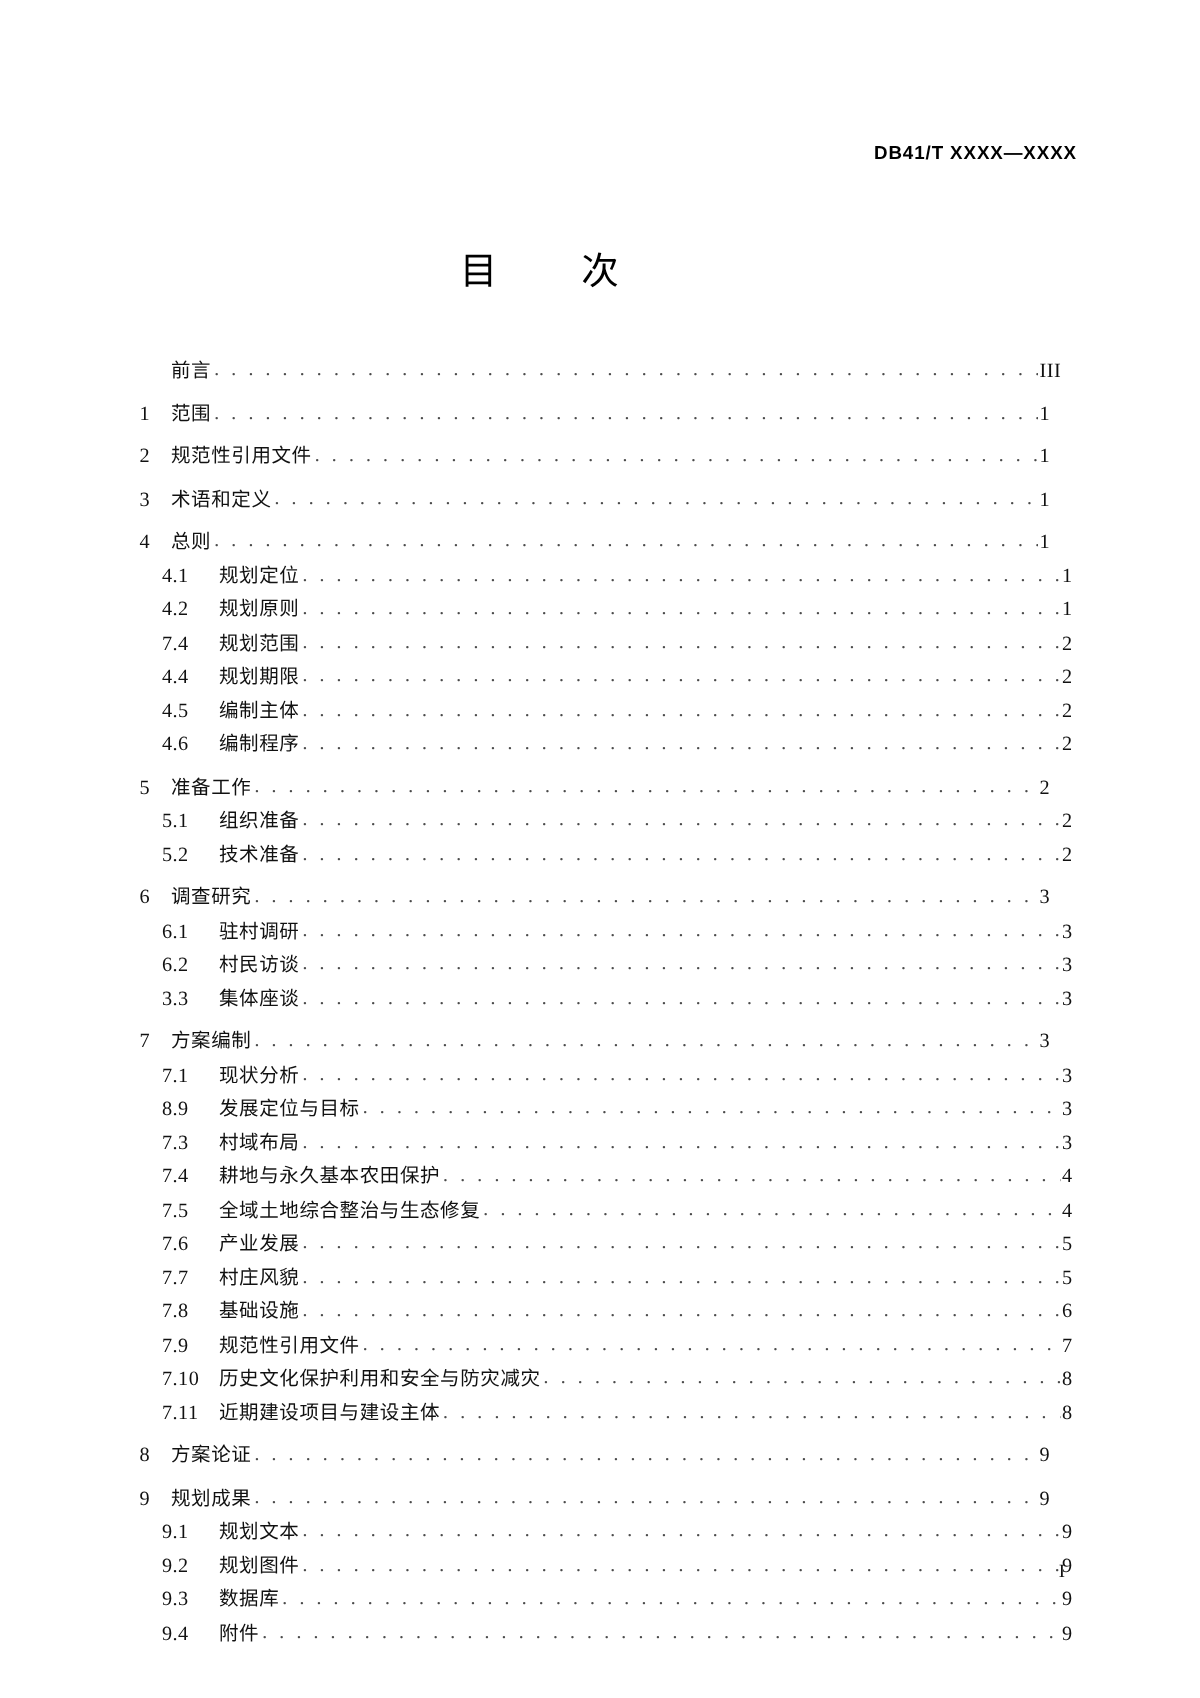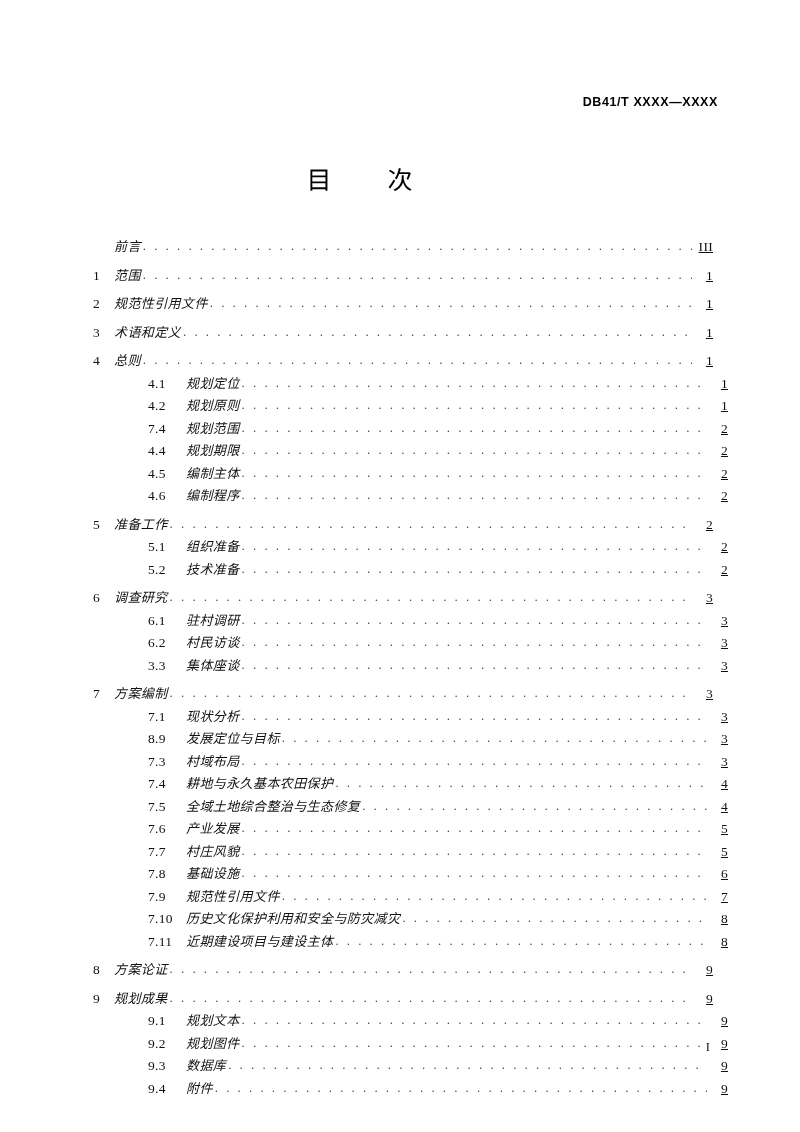--- a/index.html
+++ b/index.html
@@ -68,51 +68,48 @@
   .toc-row.level-1 { padding-left: 0; }
   .toc-row.level-2 { padding-left: 15px; }
   .toc-row.gap-before { margin-top: 6px; }
 
   .toc-num {
     flex: 0 0 auto;
     white-space: pre;
     letter-spacing: 0.3px;
   }
   .toc-row.level-1 .toc-num { min-width: 21px; }
-  .toc-row.level-2 .toc-num { min-width: 38px; margin-left: 40px; }
+  .toc-row.level-2 .toc-num { min-width: 38px; }
 
   .toc-label {
     flex: 0 0 auto;
     white-space: pre;
     font-family: "DejaVu Serif", "Liberation Serif", serif;
     font-size: 13px;
     letter-spacing: 0.4px;
-    font-style: italic;
   }
   .toc-leader {
     flex: 1 1 auto;
     overflow: hidden;
     white-space: nowrap;
     margin: 0 1px 0 2px;
     color: #4a4a4a;
     font-size: 13px;
     letter-spacing: 2.45px;
     position: relative;
     top: -1px;
   }
   .toc-leader::before {
     content: ". . . . . . . . . . . . . . . . . . . . . . . . . . . . . . . . . . . . . . . . . . . . . . . . . . . . . . . . . . . . . . . . . . . . . . . . . . . . . . . . . . . . . . . . . . . . . . . .";
   }
   .toc-page {
     flex: 0 0 auto;
-    text-align: right;
     min-width: 20px;
     white-space: pre;
     letter-spacing: 0.3px;
-    text-decoration: underline;
   }
 
   
   .doc-footer {
     position: absolute;
     top: 1040px;
     left: 0;
     width: 710px;
     text-align: right;
     font-size: 12.5px;

